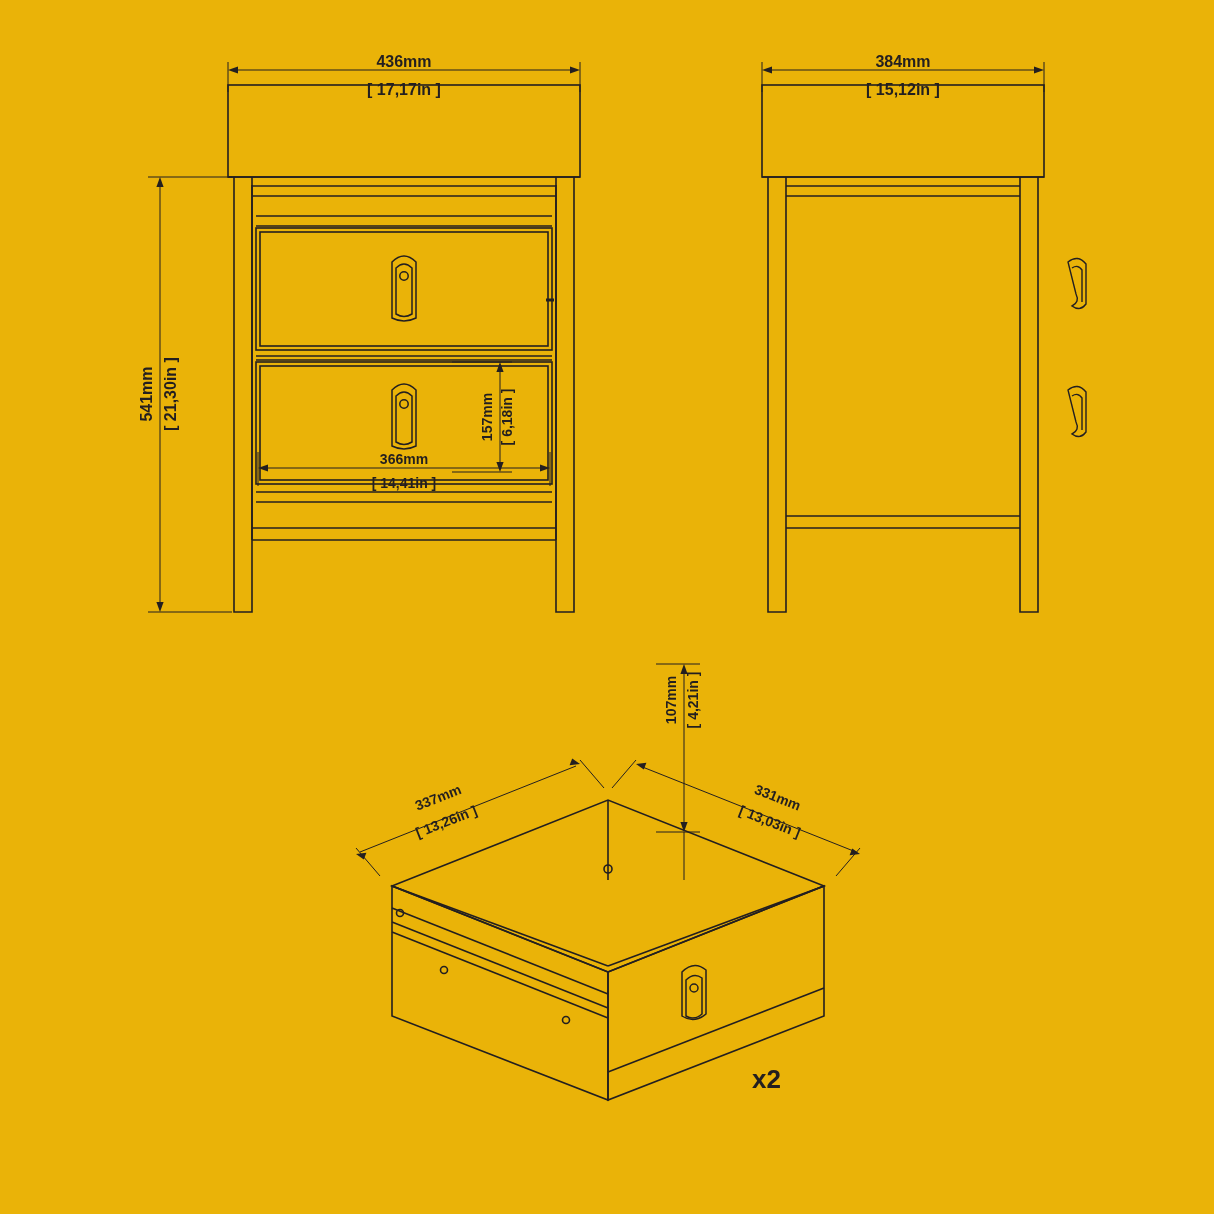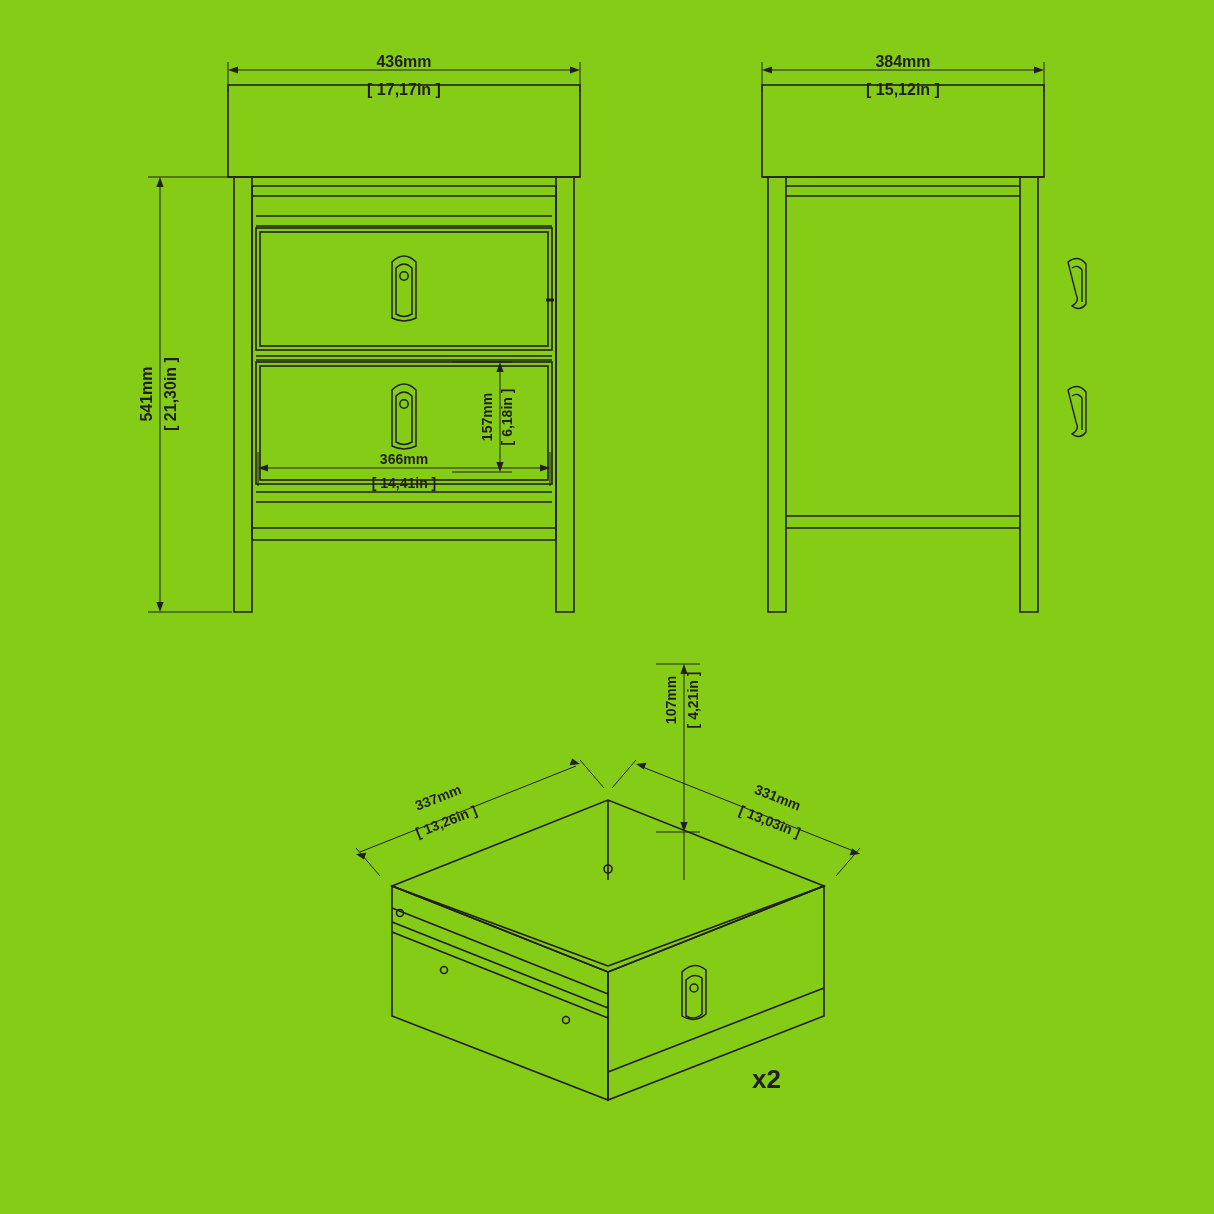--- a/index.html
+++ b/index.html
@@ -11,21 +11,21 @@
     width: 1214px;
     height: 1214px;
     font-family: "Liberation Sans", sans-serif;
     color: #231f20;
     overflow: hidden;
   }
   #sheet {
     position: relative;
     width: 1214px;
     height: 1214px;
-    background: #84cc16;
+    background: #eab308;
   }
   #drawing {
     position: absolute;
     left: 0;
     top: 0;
   }
   .dim-text {
     font-family: "Liberation Sans", sans-serif;
     font-weight: bold;
     fill: #231f20;

